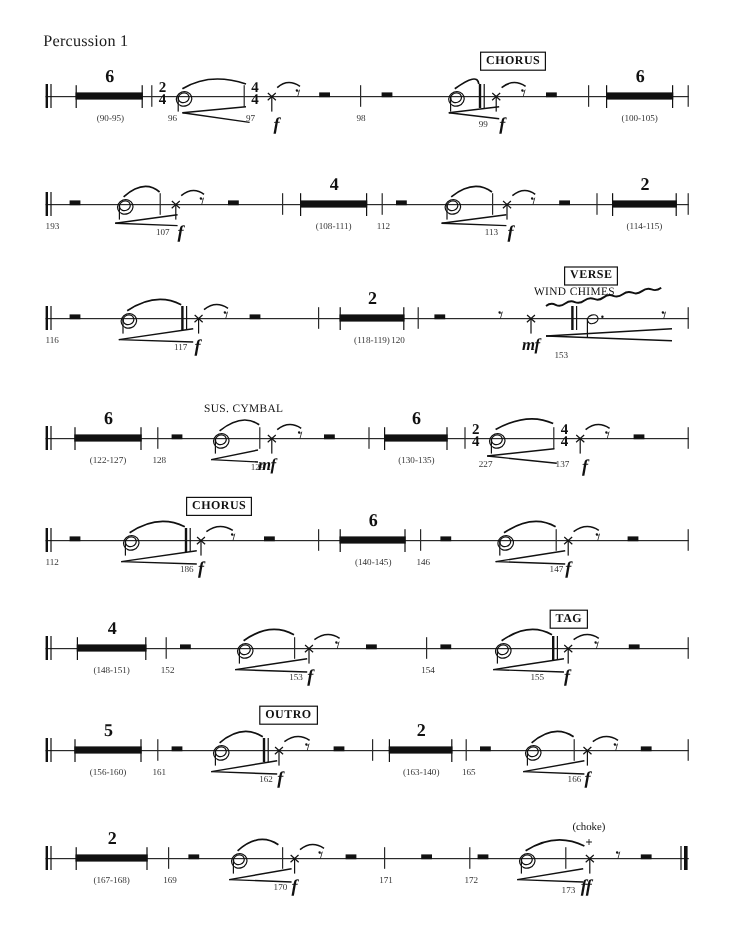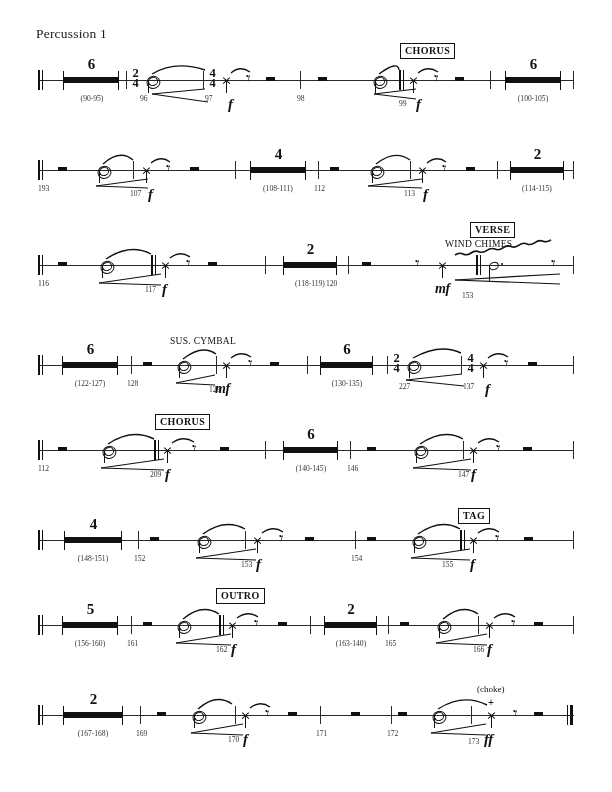--- a/index.html
+++ b/index.html
@@ -429,21 +429,21 @@
     <div class="nh-circ" style="left:104px;top:36.5px;"></div>
     <div class="stem" style="left:103.6px;top:40px;height:13px;"></div>
     <div class="trem" style="left:100px;top:45px;"></div>
     <div class="dblbar" style="left:154px;">
         <i></i>
         <i></i>
       </div>
     <div class="nh-x" style="left:163px;top:36px;"></div>
     <div class="stem" style="left:167px;top:40px;height:13px;"></div>
     <div class="qrest" style="left:192px;top:30px;">𝄾</div>
-    <div class="measnum" style="left:150px;top:60px;">209</div>
+    <div class="measnum" style="left:150px;top:60px;">186</div>
     <div class="dyn" style="left:165px;top:56px;">f</div>
 
     <div class="rest-whole" style="left:220px;"></div>
     <div class="barline thin" style="left:265px;"></div>
 
     <div class="mmr-cap" style="left:283px;"></div>
     <div class="mmr" style="left:283px;width:55px;"></div>
     <div class="mmr-cap" style="left:337px;"></div>
     <div class="mmr-num" style="left:283px;width:56px;">6</div>
     <div class="mmr-range" style="left:277px;width:68px;">(140-145)</div>

